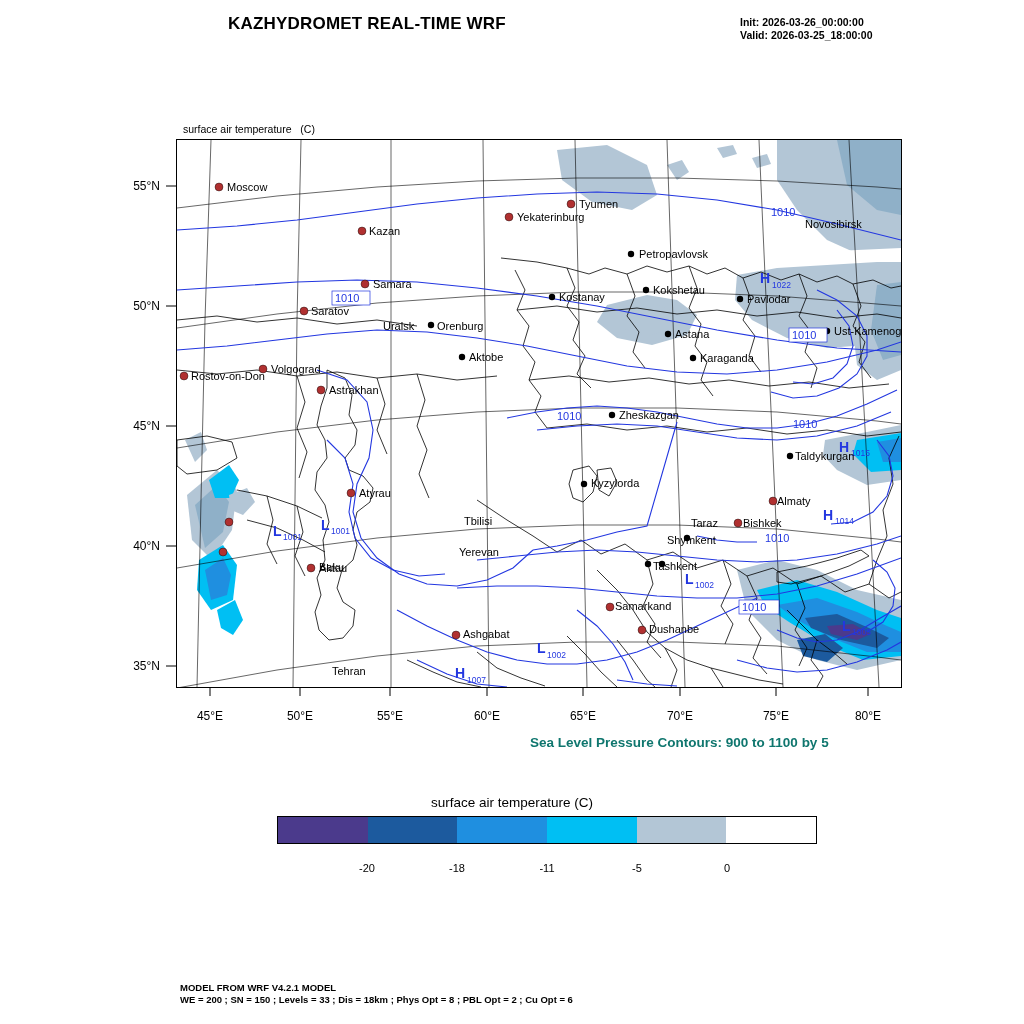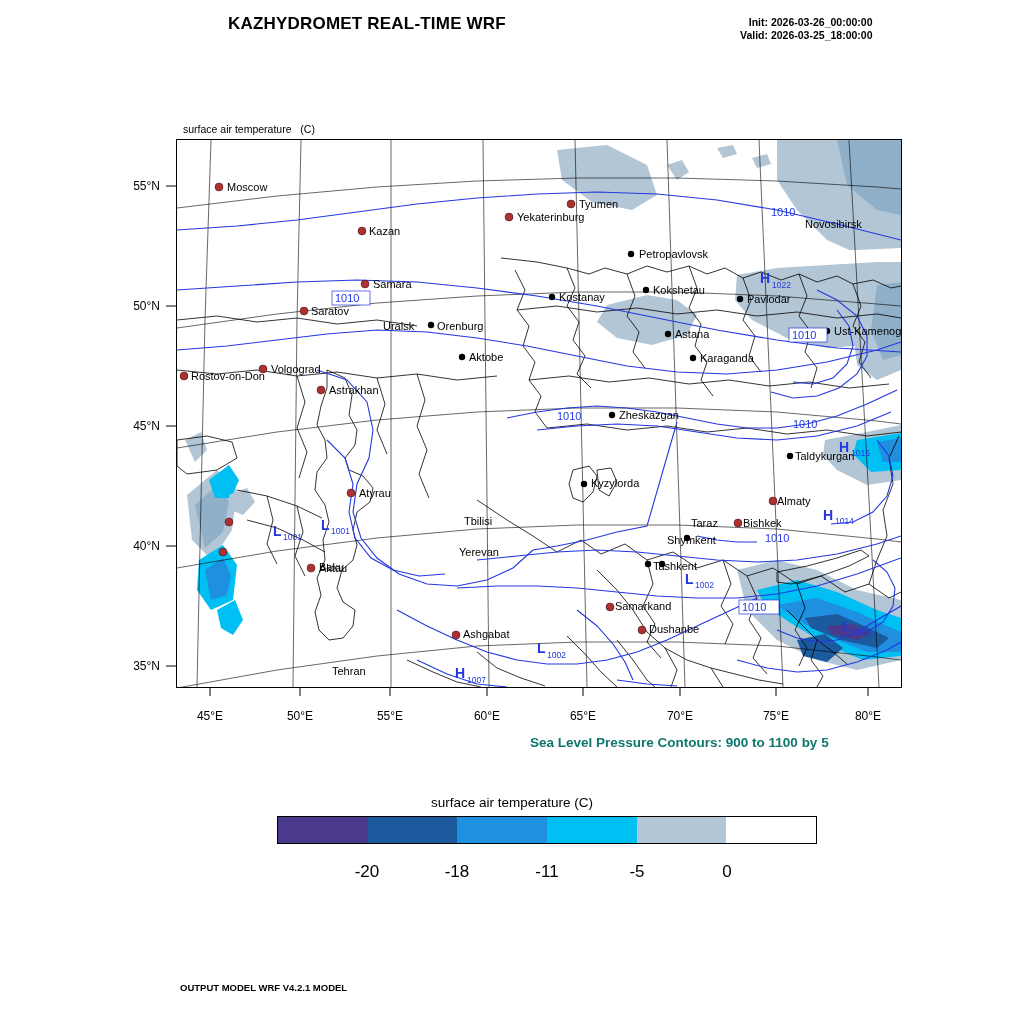--- a/index.html
+++ b/index.html
@@ -16,21 +16,20 @@
   #title{
     left:180px;top:14px;
     font-size:17px;font-weight:bold;
     letter-spacing:0.2px;
     margin-left:48px;
   }
   #init-block{
     left:740px;top:16px;
     font-size:10.5px;font-weight:bold;
     line-height:13px;
-    text-align:right;
   }
   #var-block{
     left:183px;top:94px;
     font-size:10.5px;
     line-height:14px;
     white-space:pre;
   }
 
   
   #map{
@@ -66,21 +65,21 @@
     border:1px solid #000;
     box-sizing:border-box;
     display:flex;
   }
   #cbar div{flex:1 1 0;height:100%;}
   #cbar-ticks{
     left:277px;top:862px;width:540px;height:18px;
   }
   #cbar-ticks span{
     position:absolute;
-    font-size:17px;
+    font-size:11px;
     transform:translateX(-50%);
   }
 
   #footer{
     left:180px;top:982px;
     font-size:9.5px;font-weight:bold;
     line-height:12px;
   }
 
   
@@ -403,14 +402,15 @@
 </div>
 <div class="abs" id="cbar-ticks">
   <span style="left:90px">-20</span>
   <span style="left:180px">-18</span>
   <span style="left:270px">-11</span>
   <span style="left:360px">-5</span>
   <span style="left:450px">0</span>
 </div>
 
 <div class="abs" id="footer">
-  <div>OUTPUT MODEL WRF V4.2.1 MODEL</div>
+  <div>MODEL FROM WRF V4.2.1 MODEL</div>
+  <div>WE = 200 ; SN = 150 ; Levels = 33 ; Dis = 18km ; Phys Opt = 8 ; PBL Opt = 2 ; Cu Opt = 6</div>
 </div>
 
 </body></html>

